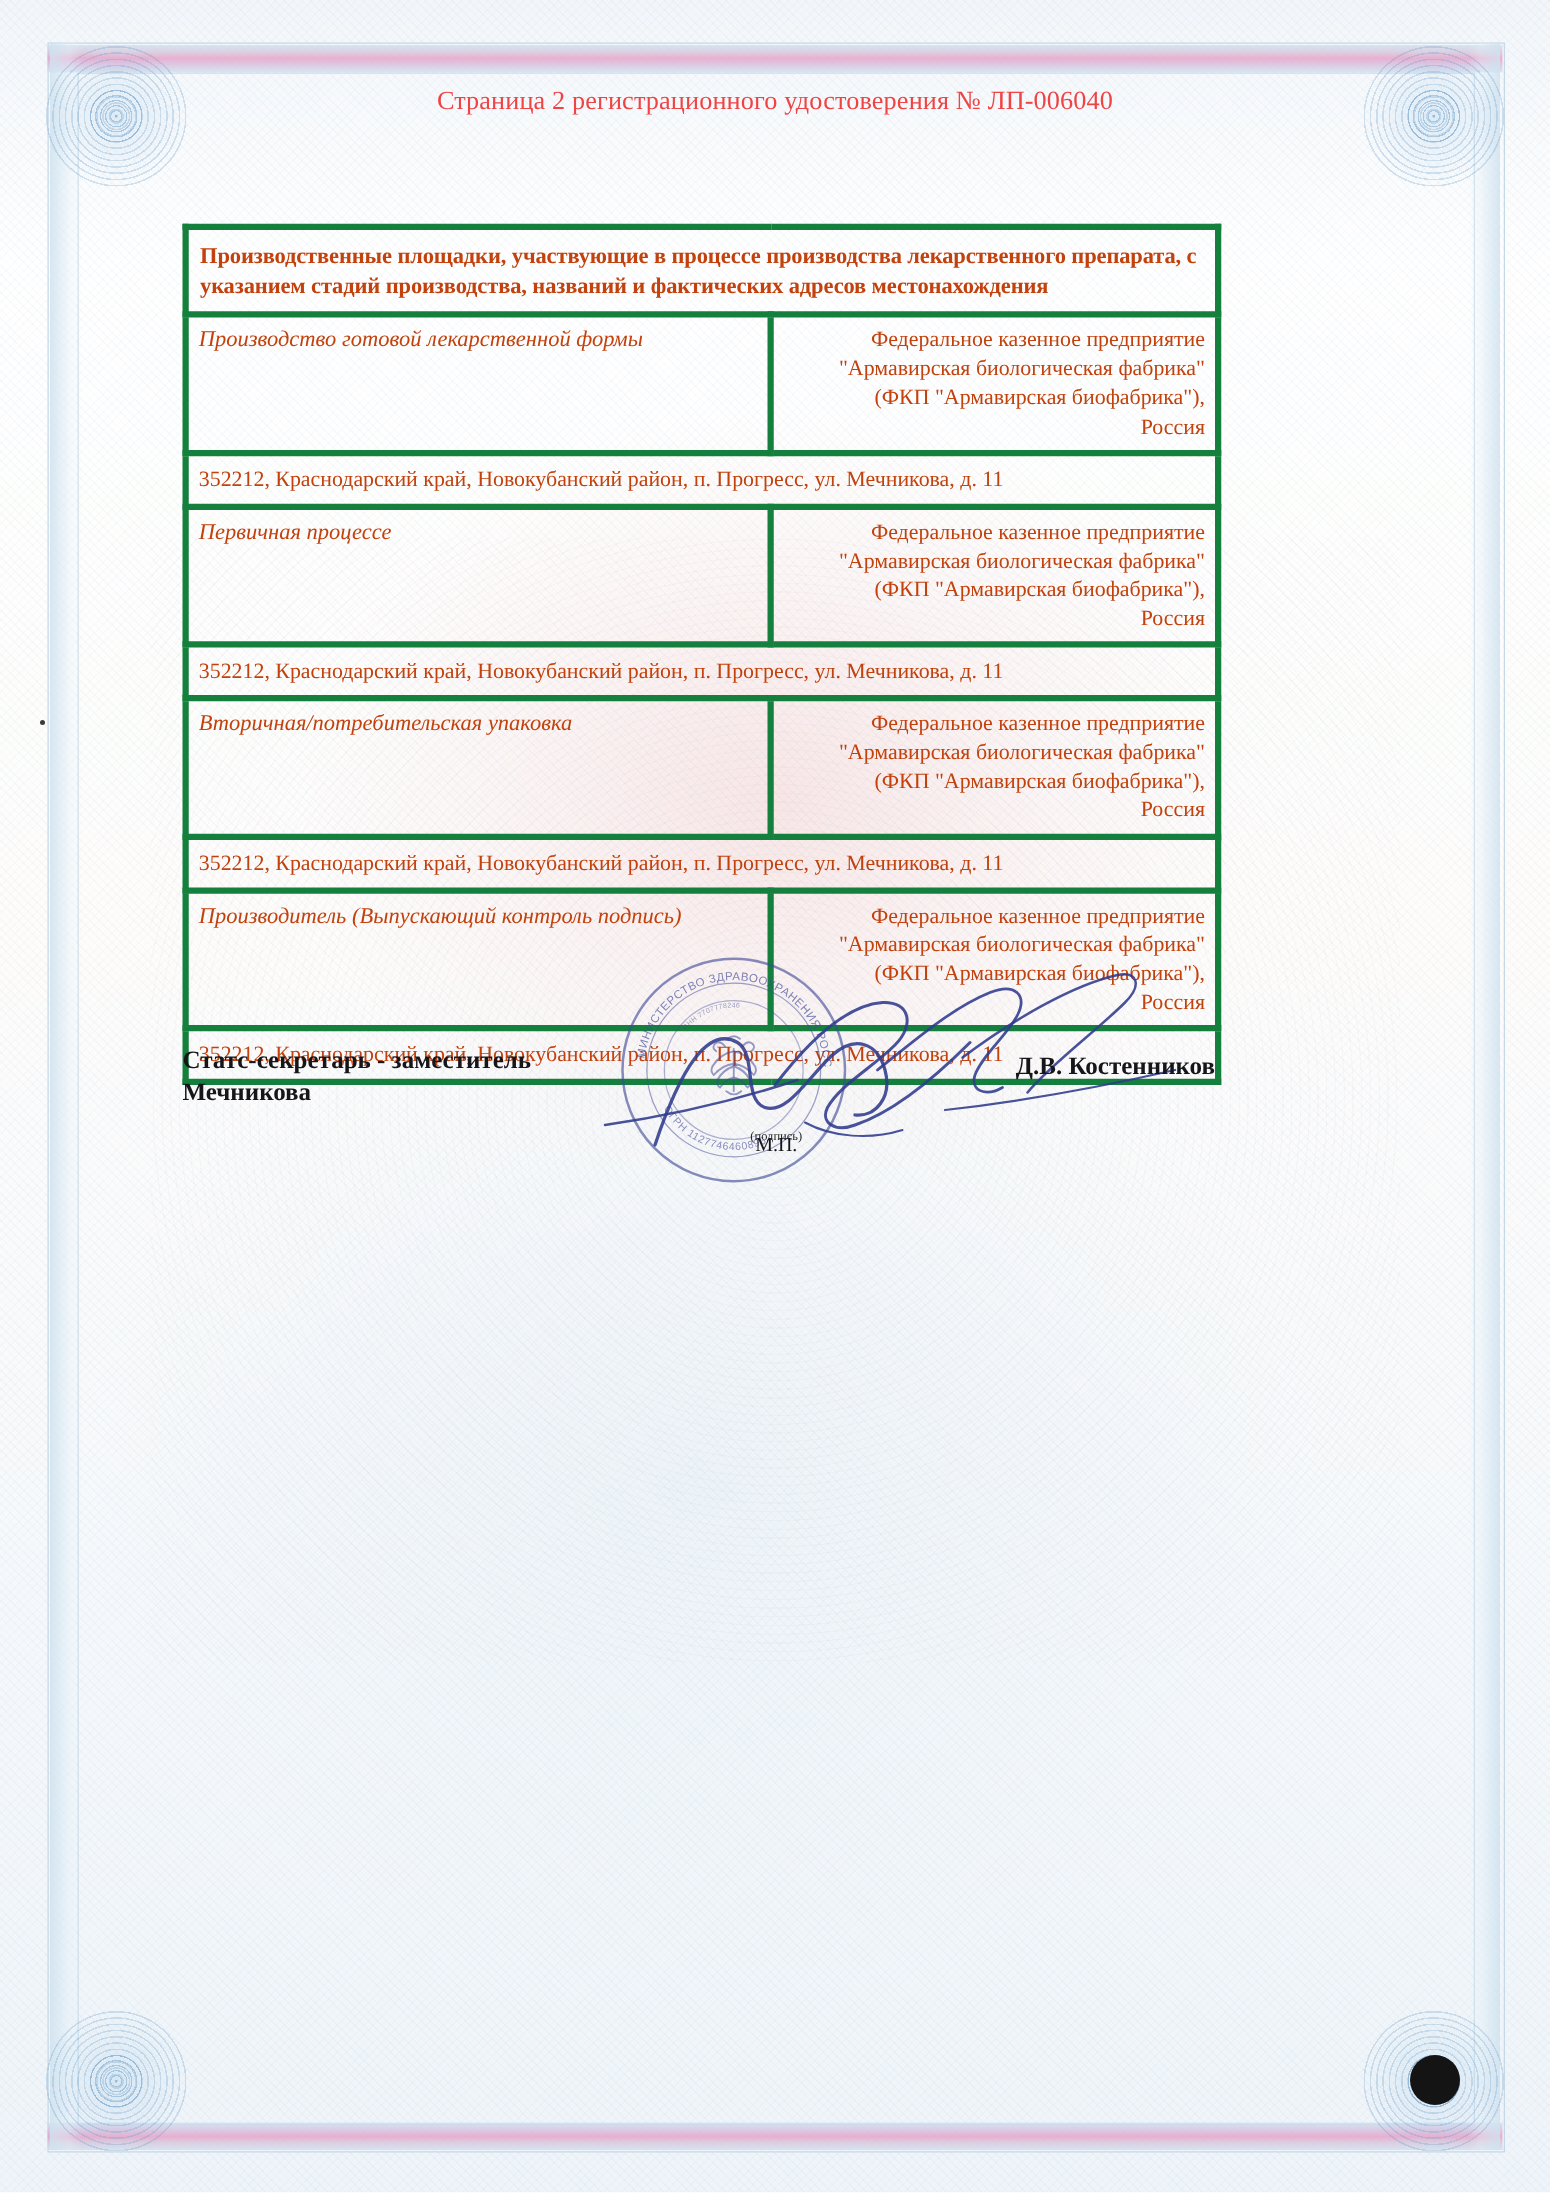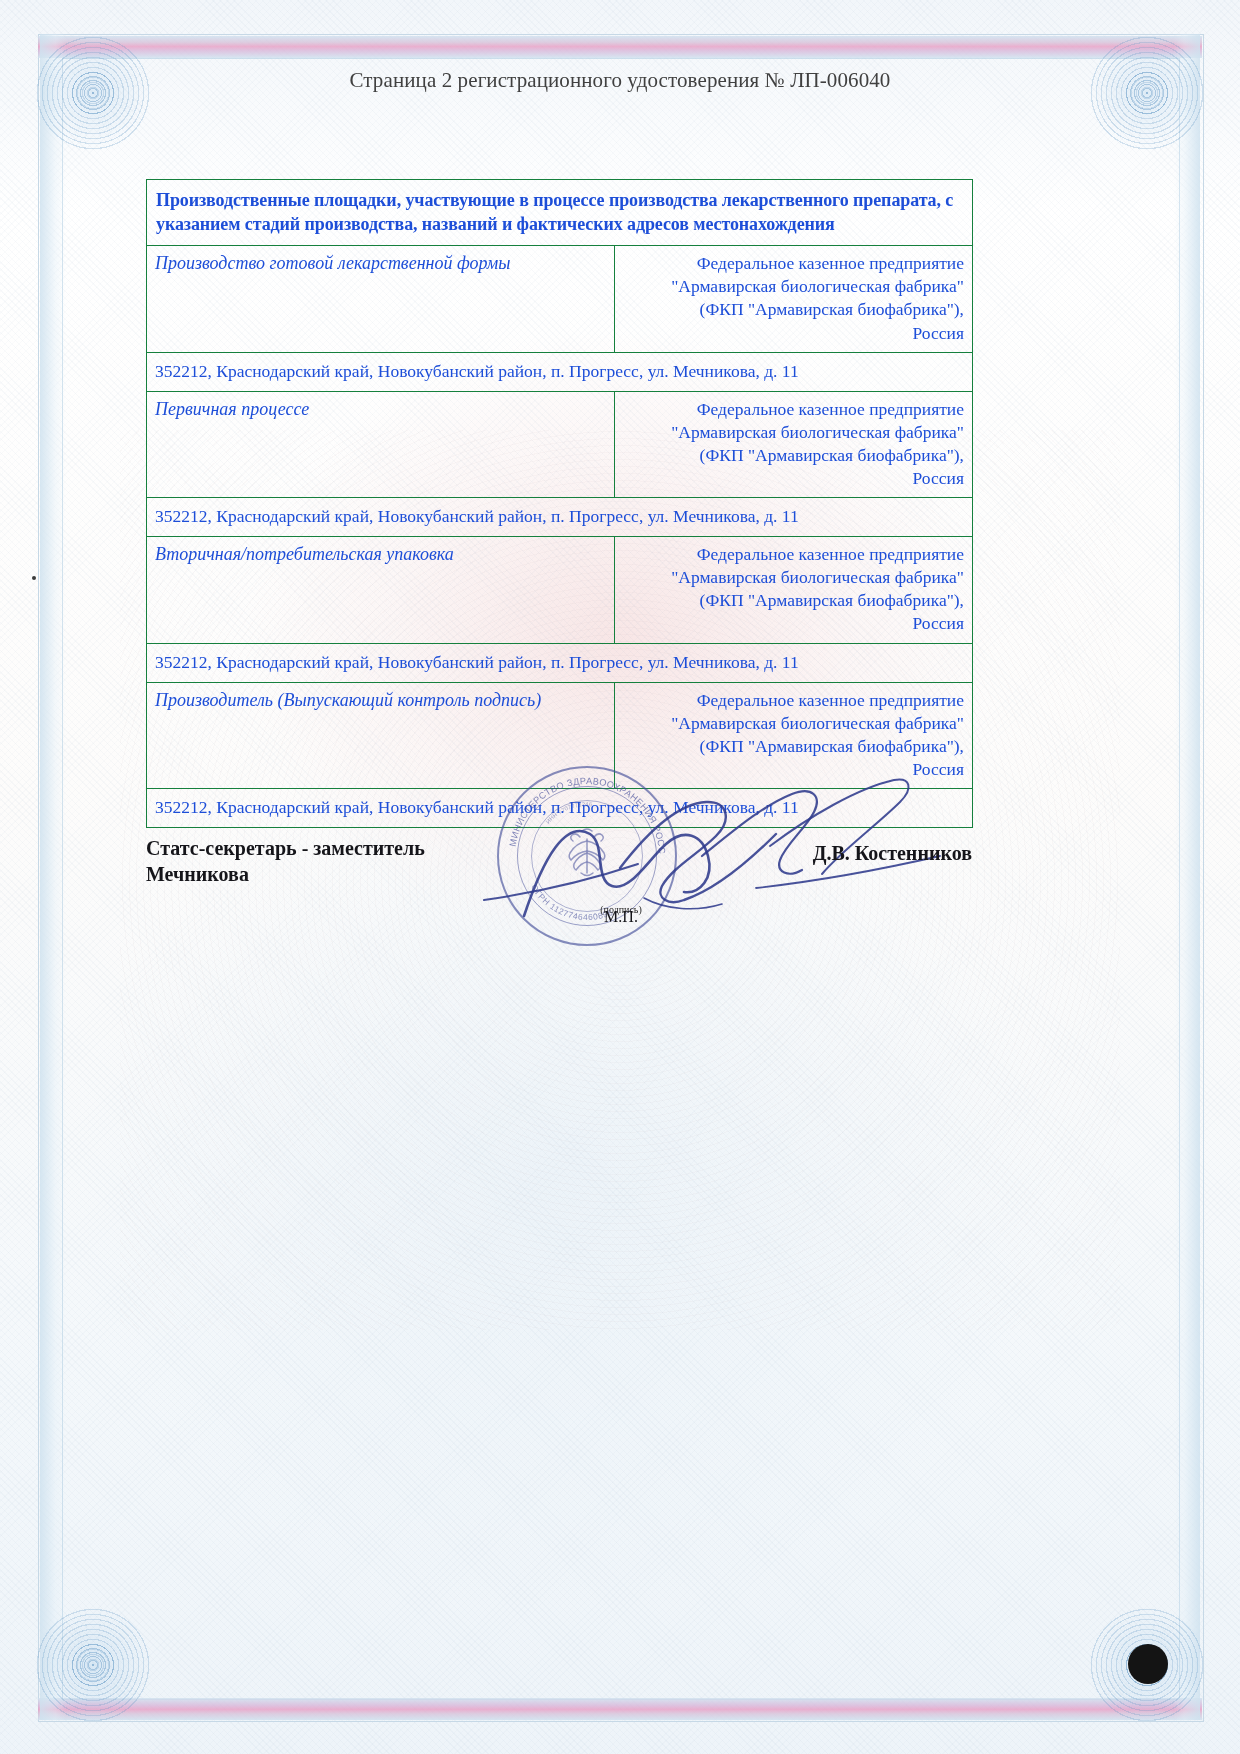--- a/index.html
+++ b/index.html
@@ -121,40 +121,40 @@
     background: #3b3b3b;
   }
 
   
   .doc-header {
     position: absolute;
     left: 0; top: 68px;
     width: 1240px;
     text-align: center;
     font-size: 21px;
-    color: #404040;
+    color: #ef4444;
     letter-spacing: .1px;
   }
 
   
   .sites-table {
     position: absolute;
     left: 146px; top: 179px;
     width: 826px;
     border-collapse: collapse;
     table-layout: fixed;
     background: transparent;
   }
   .sites-table td {
-    border: 1px solid #15803d;
+    border: 5px solid #15803d;
     vertical-align: top;
     padding: 6px 8px 7px 8px;
     font-size: 17.5px;
     line-height: 1.32;
-    color: #1d4ed8;
+    color: #c2410c;
     background: transparent;
     margin-left: 44px;
   }
   td.hdr {
     font-weight: bold;
     font-size: 18px;
     line-height: 1.34;
     letter-spacing: -.1px;
     padding: 8px 9px 9px 9px;
   }

